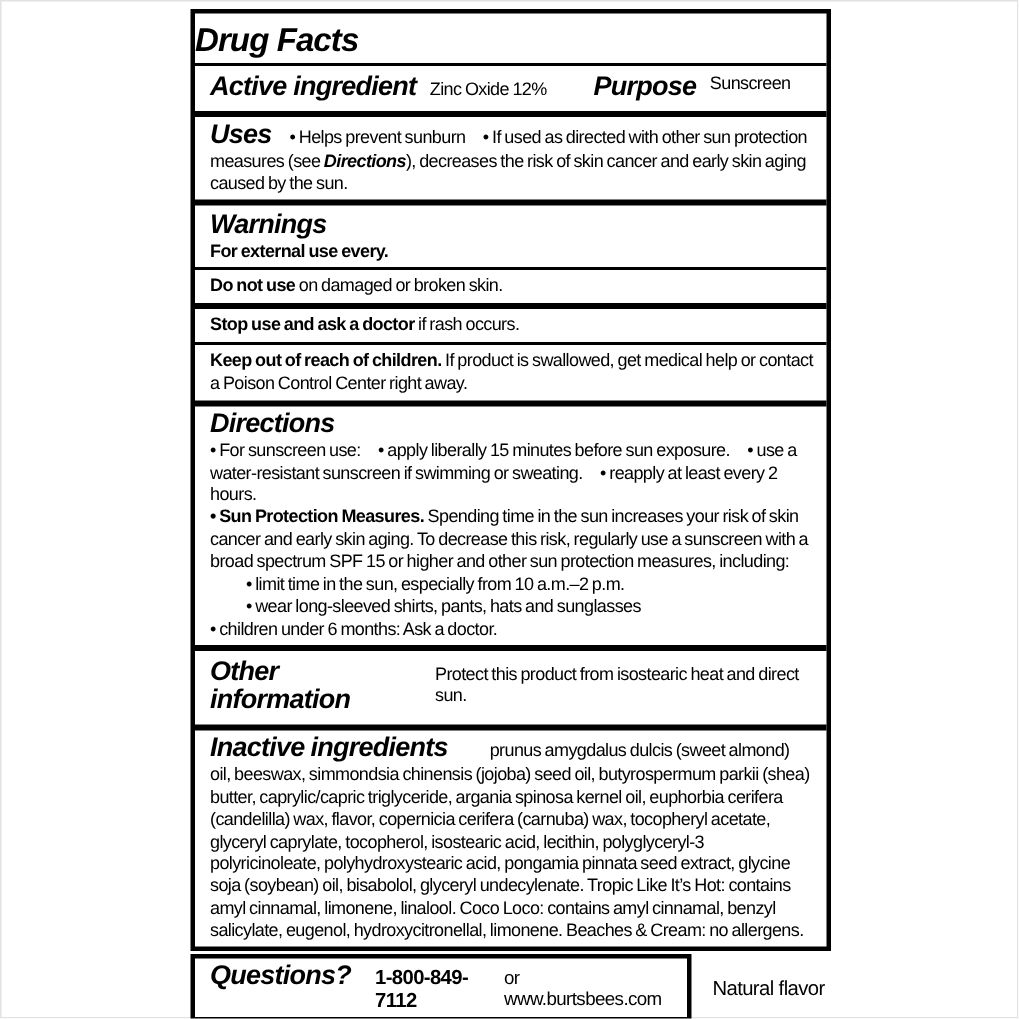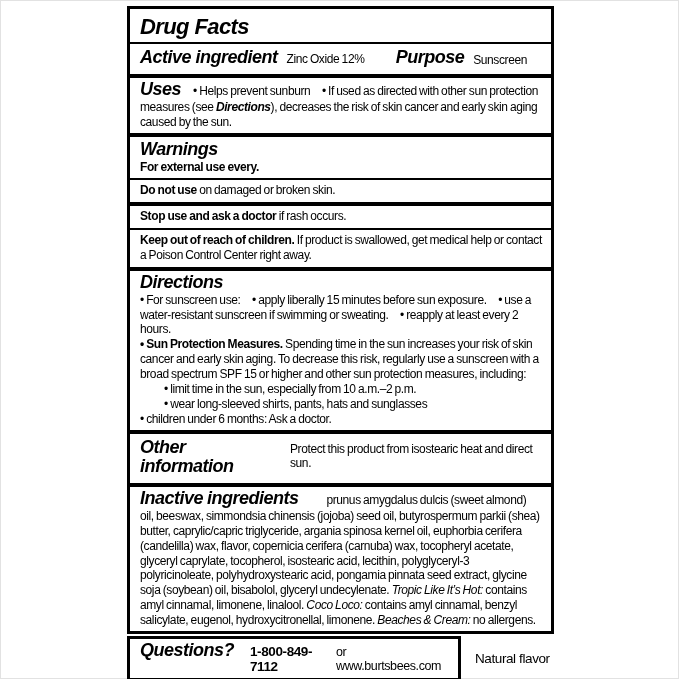--- a/index.html
+++ b/index.html
@@ -16,27 +16,27 @@
 
   .sec{padding:2px 9px 3px 10px;}
   .rule-thin{height:0;border-top:2px solid #000;}
   .rule-thick{height:0;border-top:4px solid #000;}
 
   .h1{font-style:italic;font-weight:700;font-size:22px;line-height:1.2;letter-spacing:-0.6px;}
   .h2{font-style:italic;font-weight:700;font-size:18px;line-height:1.1;letter-spacing:-0.5px;}
   .body, p.body{font-size:12px;line-height:1.24;letter-spacing:-0.4px;word-spacing:-0.6px;margin:0;}
   .b{font-weight:700;}
   .bi{font-weight:700;font-style:italic;}
-  .it{font-style:italic;}
+  .it{}
 
-  .title-sec{padding:5px 9px 2px 10px;}
+  .title-sec{padding:5px 9px 2px 0;}
 
   .ai-row{display:flex;align-items:baseline;padding:4px 20px 6px 10px;}
   .ai-row .val{margin-left:9px;}
-  .purpose-group{margin-left:auto;display:flex;align-items:flex-end;}
+  .purpose-group{margin-left:auto;display:flex;align-items:flex-start;}
   .ai-row .purpose-label{margin-right:9px;}
   .ai-row .purpose-group{padding-right:4px;}
 
   .inline-head{display:inline;margin-right:12px;margin-top:36px;}
   .inline-head-wide{display:inline;margin-right:28px;}
 
   .warn-head{margin-bottom:0px;}
   .warn-row{padding:3px 9px 4px 10px;}
 
   .dir-sub{padding-left:24px;}

